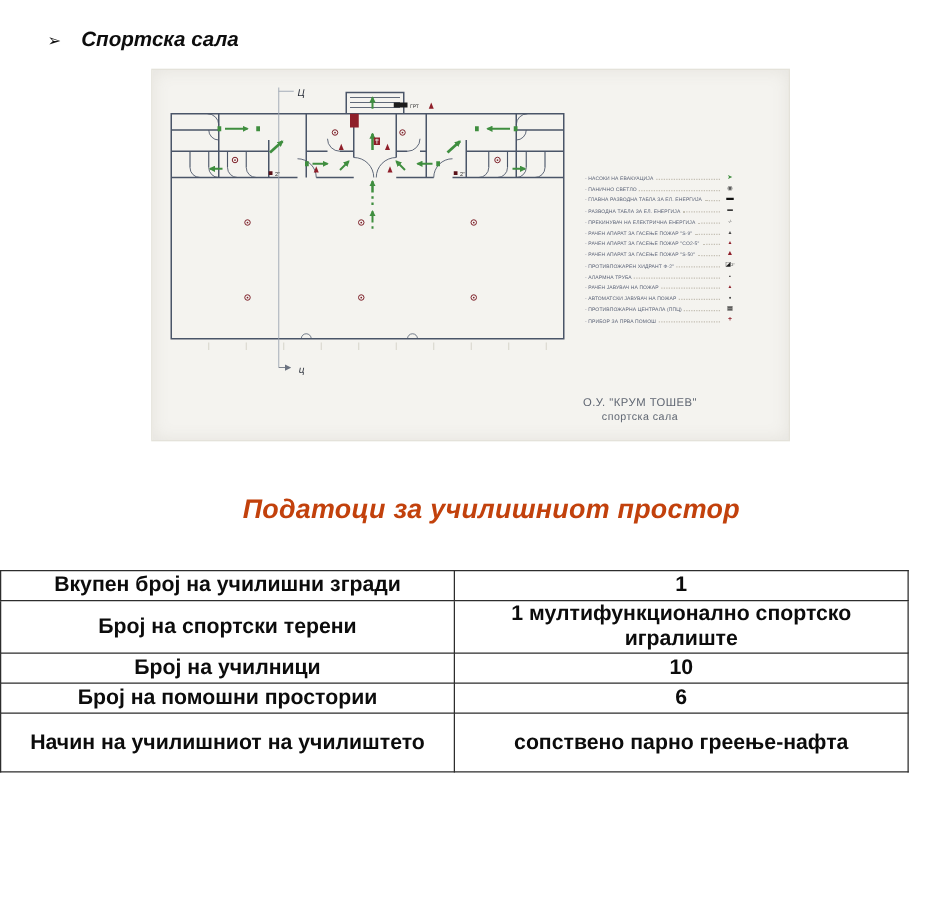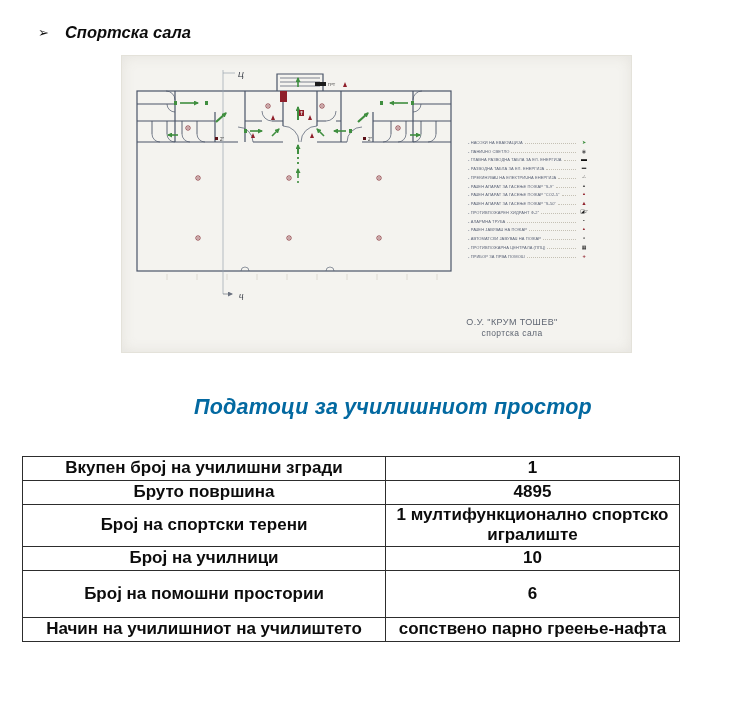--- a/index.html
+++ b/index.html
@@ -40,25 +40,25 @@
   .s12::before{content:"●";color:#383838;font-size:3.5px;}
   .s13::before{content:"▦";color:#101010;font-size:5px;}
   .s14::before{content:"+";color:#8f1f2a;font-size:5.5px;font-weight:900;}
   
   .caption{position:absolute;left:328px;top:261px;width:124px;text-align:center;color:#5f6672;}
   .caption .c1{font-size:9px;letter-spacing:.4px;}
   .caption .c2{font-size:8.5px;letter-spacing:.4px;margin-top:1px;}
   
   .sec-title{
     position:absolute;left:0;top:395px;width:742px;text-align:center;text-indent:44px;
-    font-size:21.5px;font-weight:bold;font-style:italic;color:#0369a1;letter-spacing:.2px;
+    font-size:21.5px;font-weight:bold;font-style:italic;color:#c2410c;letter-spacing:.2px;
   }
   
   table.data{
-    position:absolute;left:22px;top:456px;width:658px;
+    position:absolute;left:0;top:456px;width:727px;
     border-collapse:collapse;table-layout:fixed;
   }
   table.data td{
     border:1.7px solid #2d2d2d;font-size:17px;font-weight:bold;color:#0c0c0c;
     text-align:center;vertical-align:middle;padding:0 4px;line-height:1.2;
   }
   table.data td.val{white-space:pre-line;}
   table.data tr{height:24px;}
   table.data tr:nth-child(5){height:47px;}
   table.data tr:nth-child(n+7){height:23px;font-style:italic;}
@@ -275,24 +275,20 @@
   <colgroup>
       <col style="width:363px">
       <col>
     </colgroup>
   <tbody>
     <tr>
         <td>Вкупен број на училишни згради</td>
         <td class="val">1</td>
       </tr>
     <tr>
-        <td>Бруто површина</td>
-        <td class="val">4895</td>
-      </tr>
-    <tr>
         <td>Број на спортски терени</td>
         <td class="val">1 мултифункционално спортско
 игралиште</td>
       </tr>
     <tr>
         <td>Број на училници</td>
         <td class="val">10</td>
       </tr>
     <tr>
         <td>Број на помошни простории</td>

